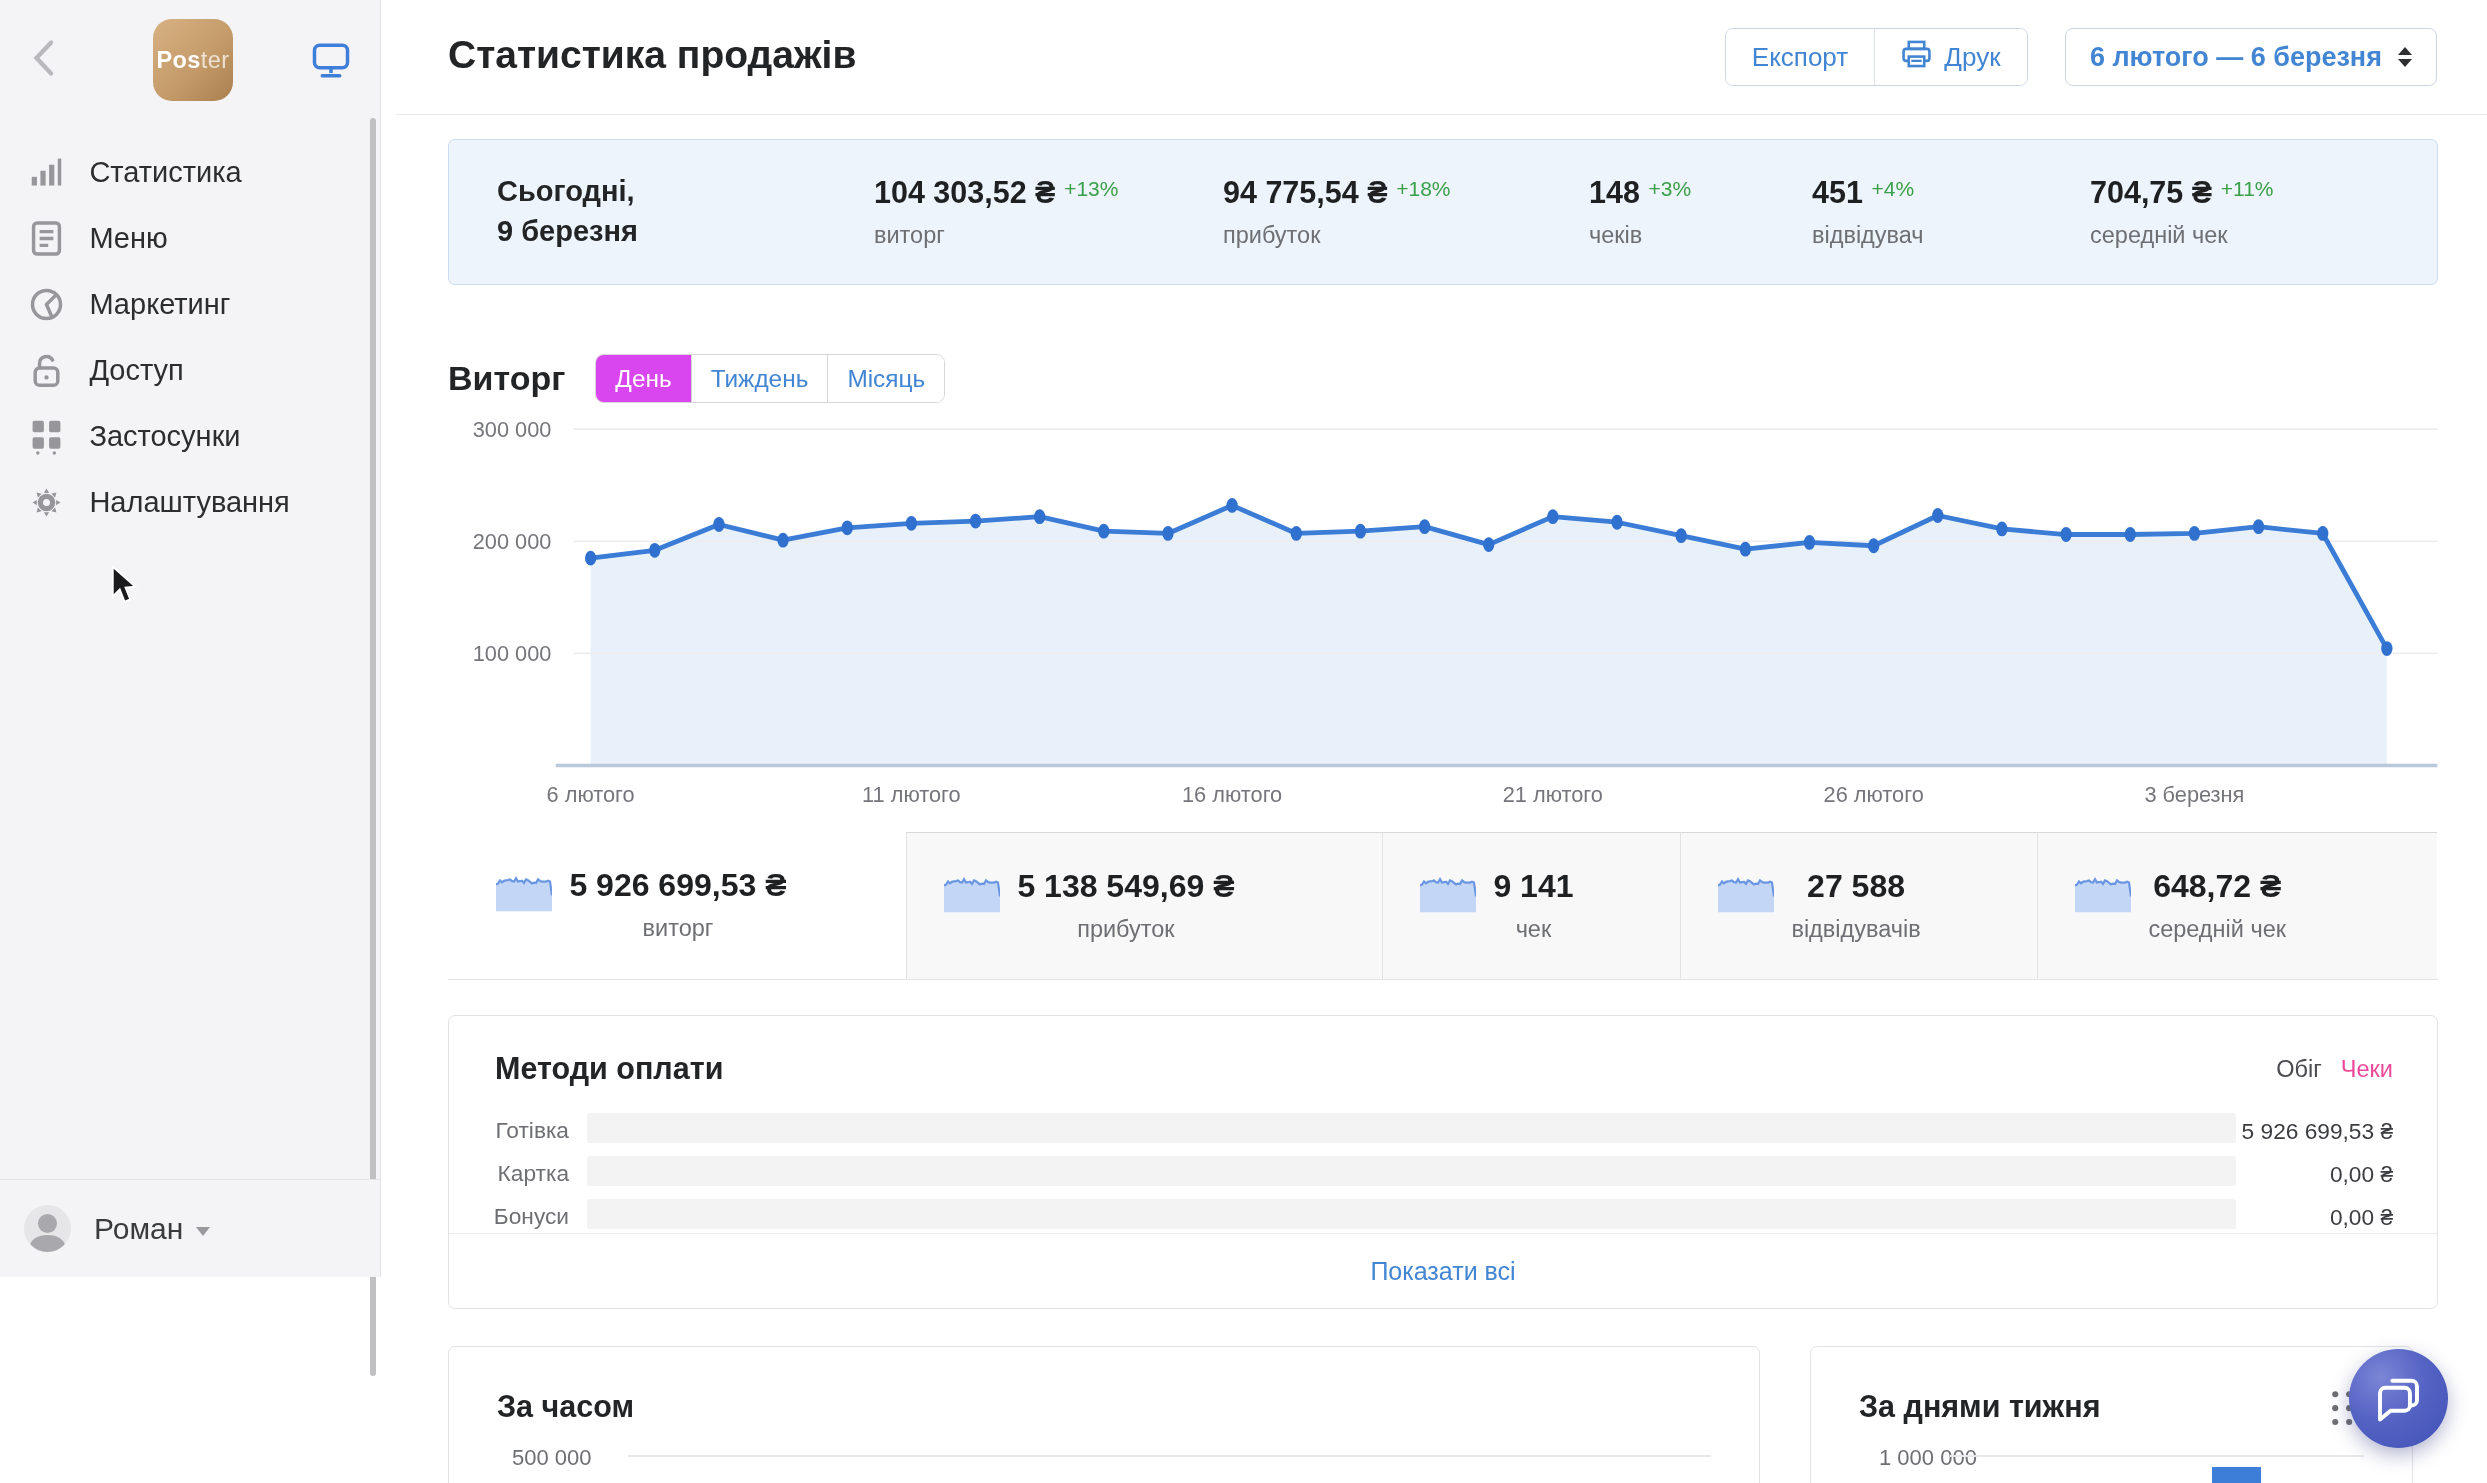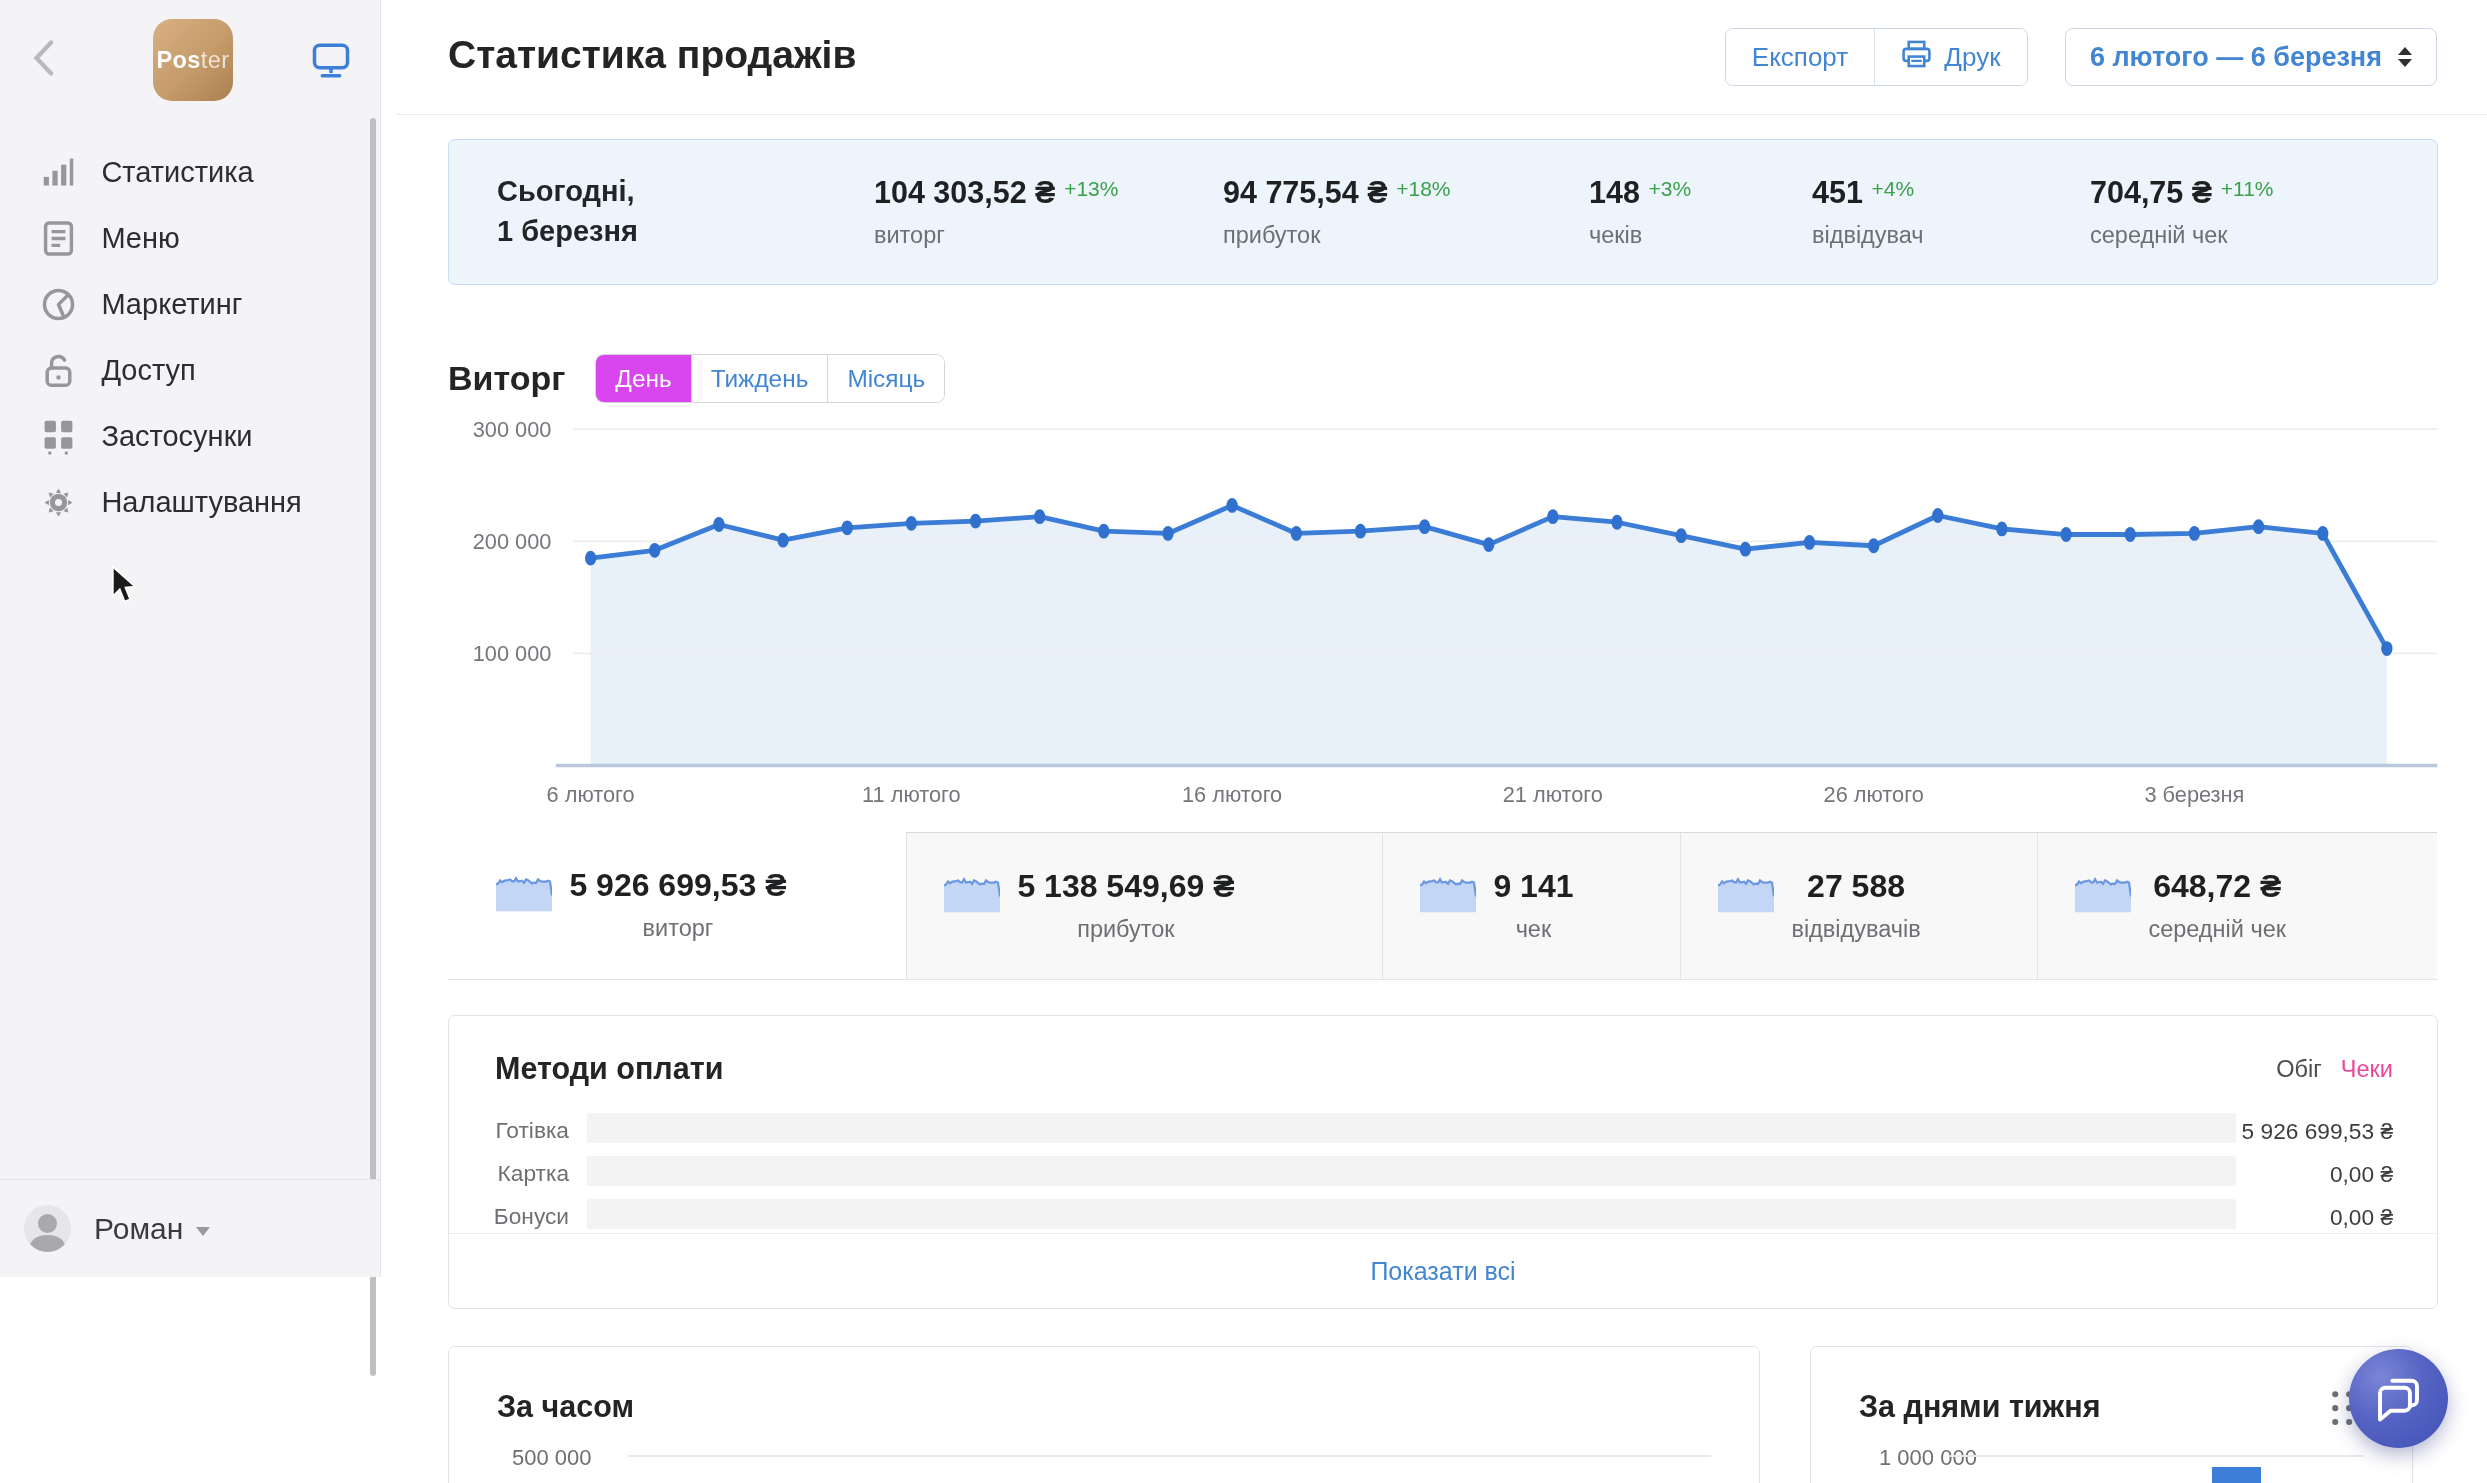--- a/index.html
+++ b/index.html
@@ -9,21 +9,21 @@
 
   
   .sidebar{position:absolute;left:0;top:0;width:381px;height:1277px;background:#f4f4f6;border-right:0.9px solid #e2e2e4;}
   .back-btn{position:absolute;left:24.4px;top:40px;width:38px;height:38px;display:flex;align-items:center;justify-content:center;cursor:pointer;}
   .logo{position:absolute;left:153px;top:19px;width:80px;height:82px;border-radius:19px;cursor:pointer;
         background:linear-gradient(135deg,#d8b184 0%,#c49b69 55%,#ab8050 100%);
         display:flex;align-items:center;justify-content:center;font-size:23.5px;font-weight:700;color:#fff;letter-spacing:0.4px;}
   .logo .lite{opacity:.72;font-weight:400;}
   .tv-btn{position:absolute;left:310px;top:40px;width:42px;height:42px;display:flex;align-items:center;justify-content:center;cursor:pointer;}
   .nav{position:absolute;top:139px;left:0;right:0.9px;}
-  .nav-item{display:flex;align-items:center;height:66px;padding-left:40px;font-size:29px;color:#2c2d2f;cursor:pointer;}
+  .nav-item{display:flex;align-items:center;height:66px;padding-left:28px;font-size:29px;color:#2c2d2f;cursor:pointer;}
   .nav-item .ni{width:37px;height:37px;margin-right:24.4px;display:flex;align-items:center;justify-content:center;flex:none;}
   .scroll-thumb{position:absolute;left:370px;top:118px;width:6.1px;height:1258px;border-radius:3.5px;background:#c0c0c3;cursor:pointer;}
   .sidebar-user{position:absolute;left:0;bottom:0;width:380px;height:98px;border-top:0.9px solid #e5e5e7;background:#f4f4f6;
                 display:flex;align-items:center;padding-left:24.4px;cursor:pointer;}
   .avatar{width:47px;height:47px;border-radius:50%;background:#e6e6e8;position:relative;overflow:hidden;flex:none;}
   .avatar .head{position:absolute;left:14px;top:8.7px;width:19px;height:19px;border-radius:50%;background:#a9a9ad;}
   .avatar .body{position:absolute;left:6.1px;top:30px;width:35px;height:22.7px;border-radius:50% 50% 0 0;background:#a9a9ad;}
   .user-name{margin-left:22.7px;font-size:30px;color:#3a3b3d;}
   .caret-down{width:0;height:0;border-left:7.8px solid transparent;border-right:7.8px solid transparent;border-top:9.6px solid #9a9a9e;margin-left:12.2px;margin-top:5.2px;}
 
@@ -239,21 +239,21 @@
               <span class="up"></span>
               <span class="dn"></span>
             </span>
         </div>
       </div>
     </header>
 
     <section class="today">
       <div class="today-title">
         <div>Сьогодні,</div>
-        <div>1 березня</div>
+        <div>9 березня</div>
       </div>
       <div class="metric m0">
         <div class="vrow">
             <span class="v">104 303,52 ₴</span>
             <span class="d">+13%</span>
           </div>
         <div class="l">виторг</div>
       </div>
       <div class="metric m1">
         <div class="vrow">

